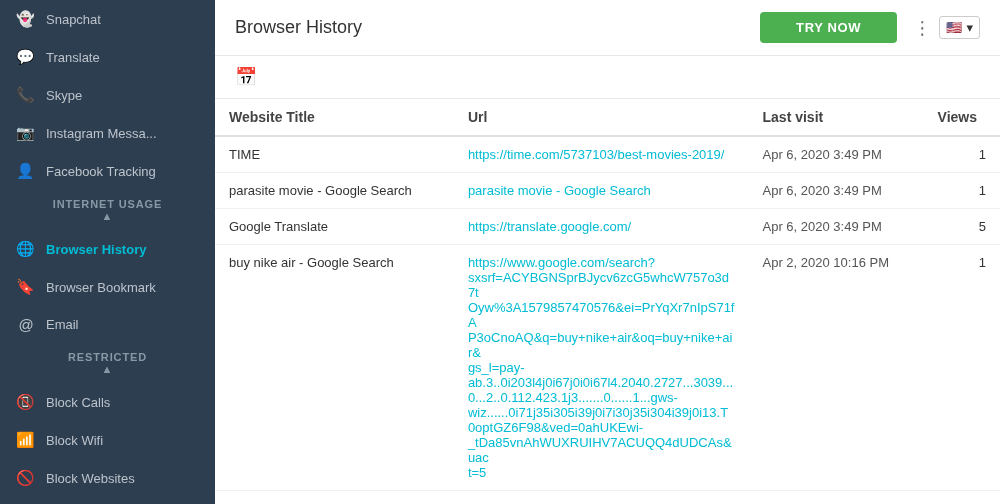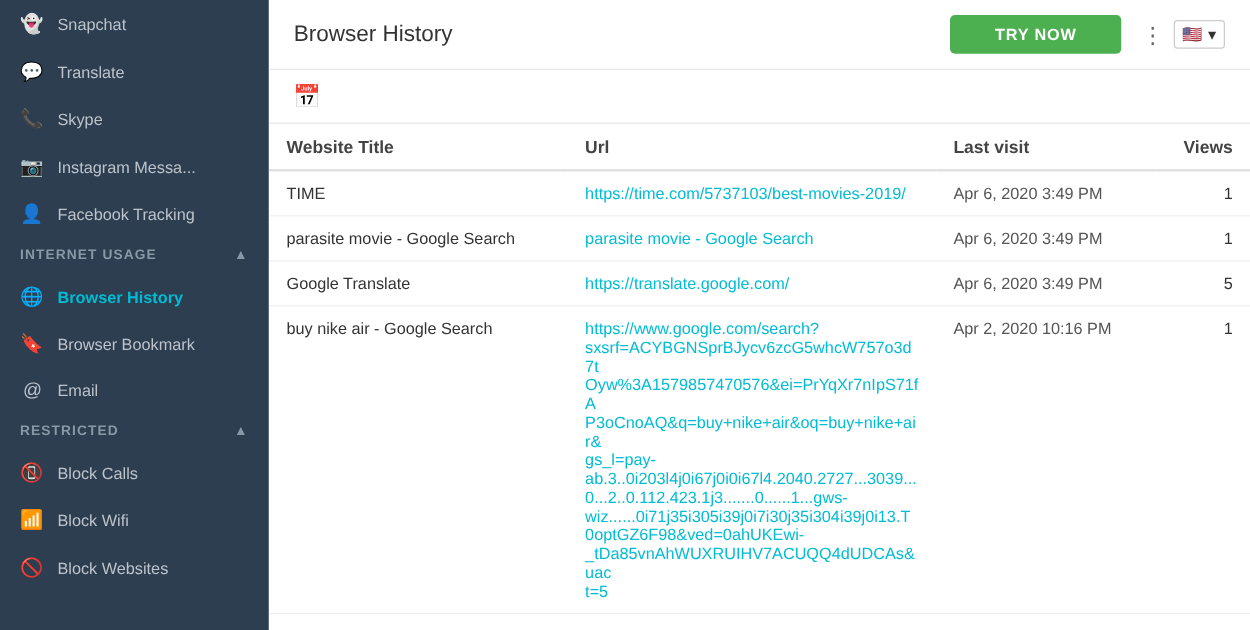--- a/index.html
+++ b/index.html
@@ -31,20 +31,21 @@
     .section-header {
       display: flex;
       align-items: center;
       justify-content: space-between;
       padding: 8px 16px;
       font-size: 11px;
       font-weight: 700;
       color: #8899a6;
       letter-spacing: 0.08em;
       cursor: pointer;
+      flex-direction: column;
     }
     .section-header .chevron { font-size: 11px; }
 
     
     .main {
       flex: 1;
       display: flex;
       flex-direction: column;
       overflow: hidden;
     }
@@ -112,21 +113,21 @@
       border-bottom: 2px solid #e0e0e0;
     }
     thead th {
       text-align: left;
       padding: 10px 14px;
       font-size: 14px;
       font-weight: 600;
       color: #444;
       background: #fff;
     }
-    thead th:last-child { text-align: right; }
+    thead th:last-child { }
     tbody tr {
       border-bottom: 1px solid #f0f0f0;
     }
     tbody td {
       padding: 10px 14px;
       vertical-align: top;
       font-size: 13px;
       color: #333;
     }
     tbody td:last-child { text-align: right; }

